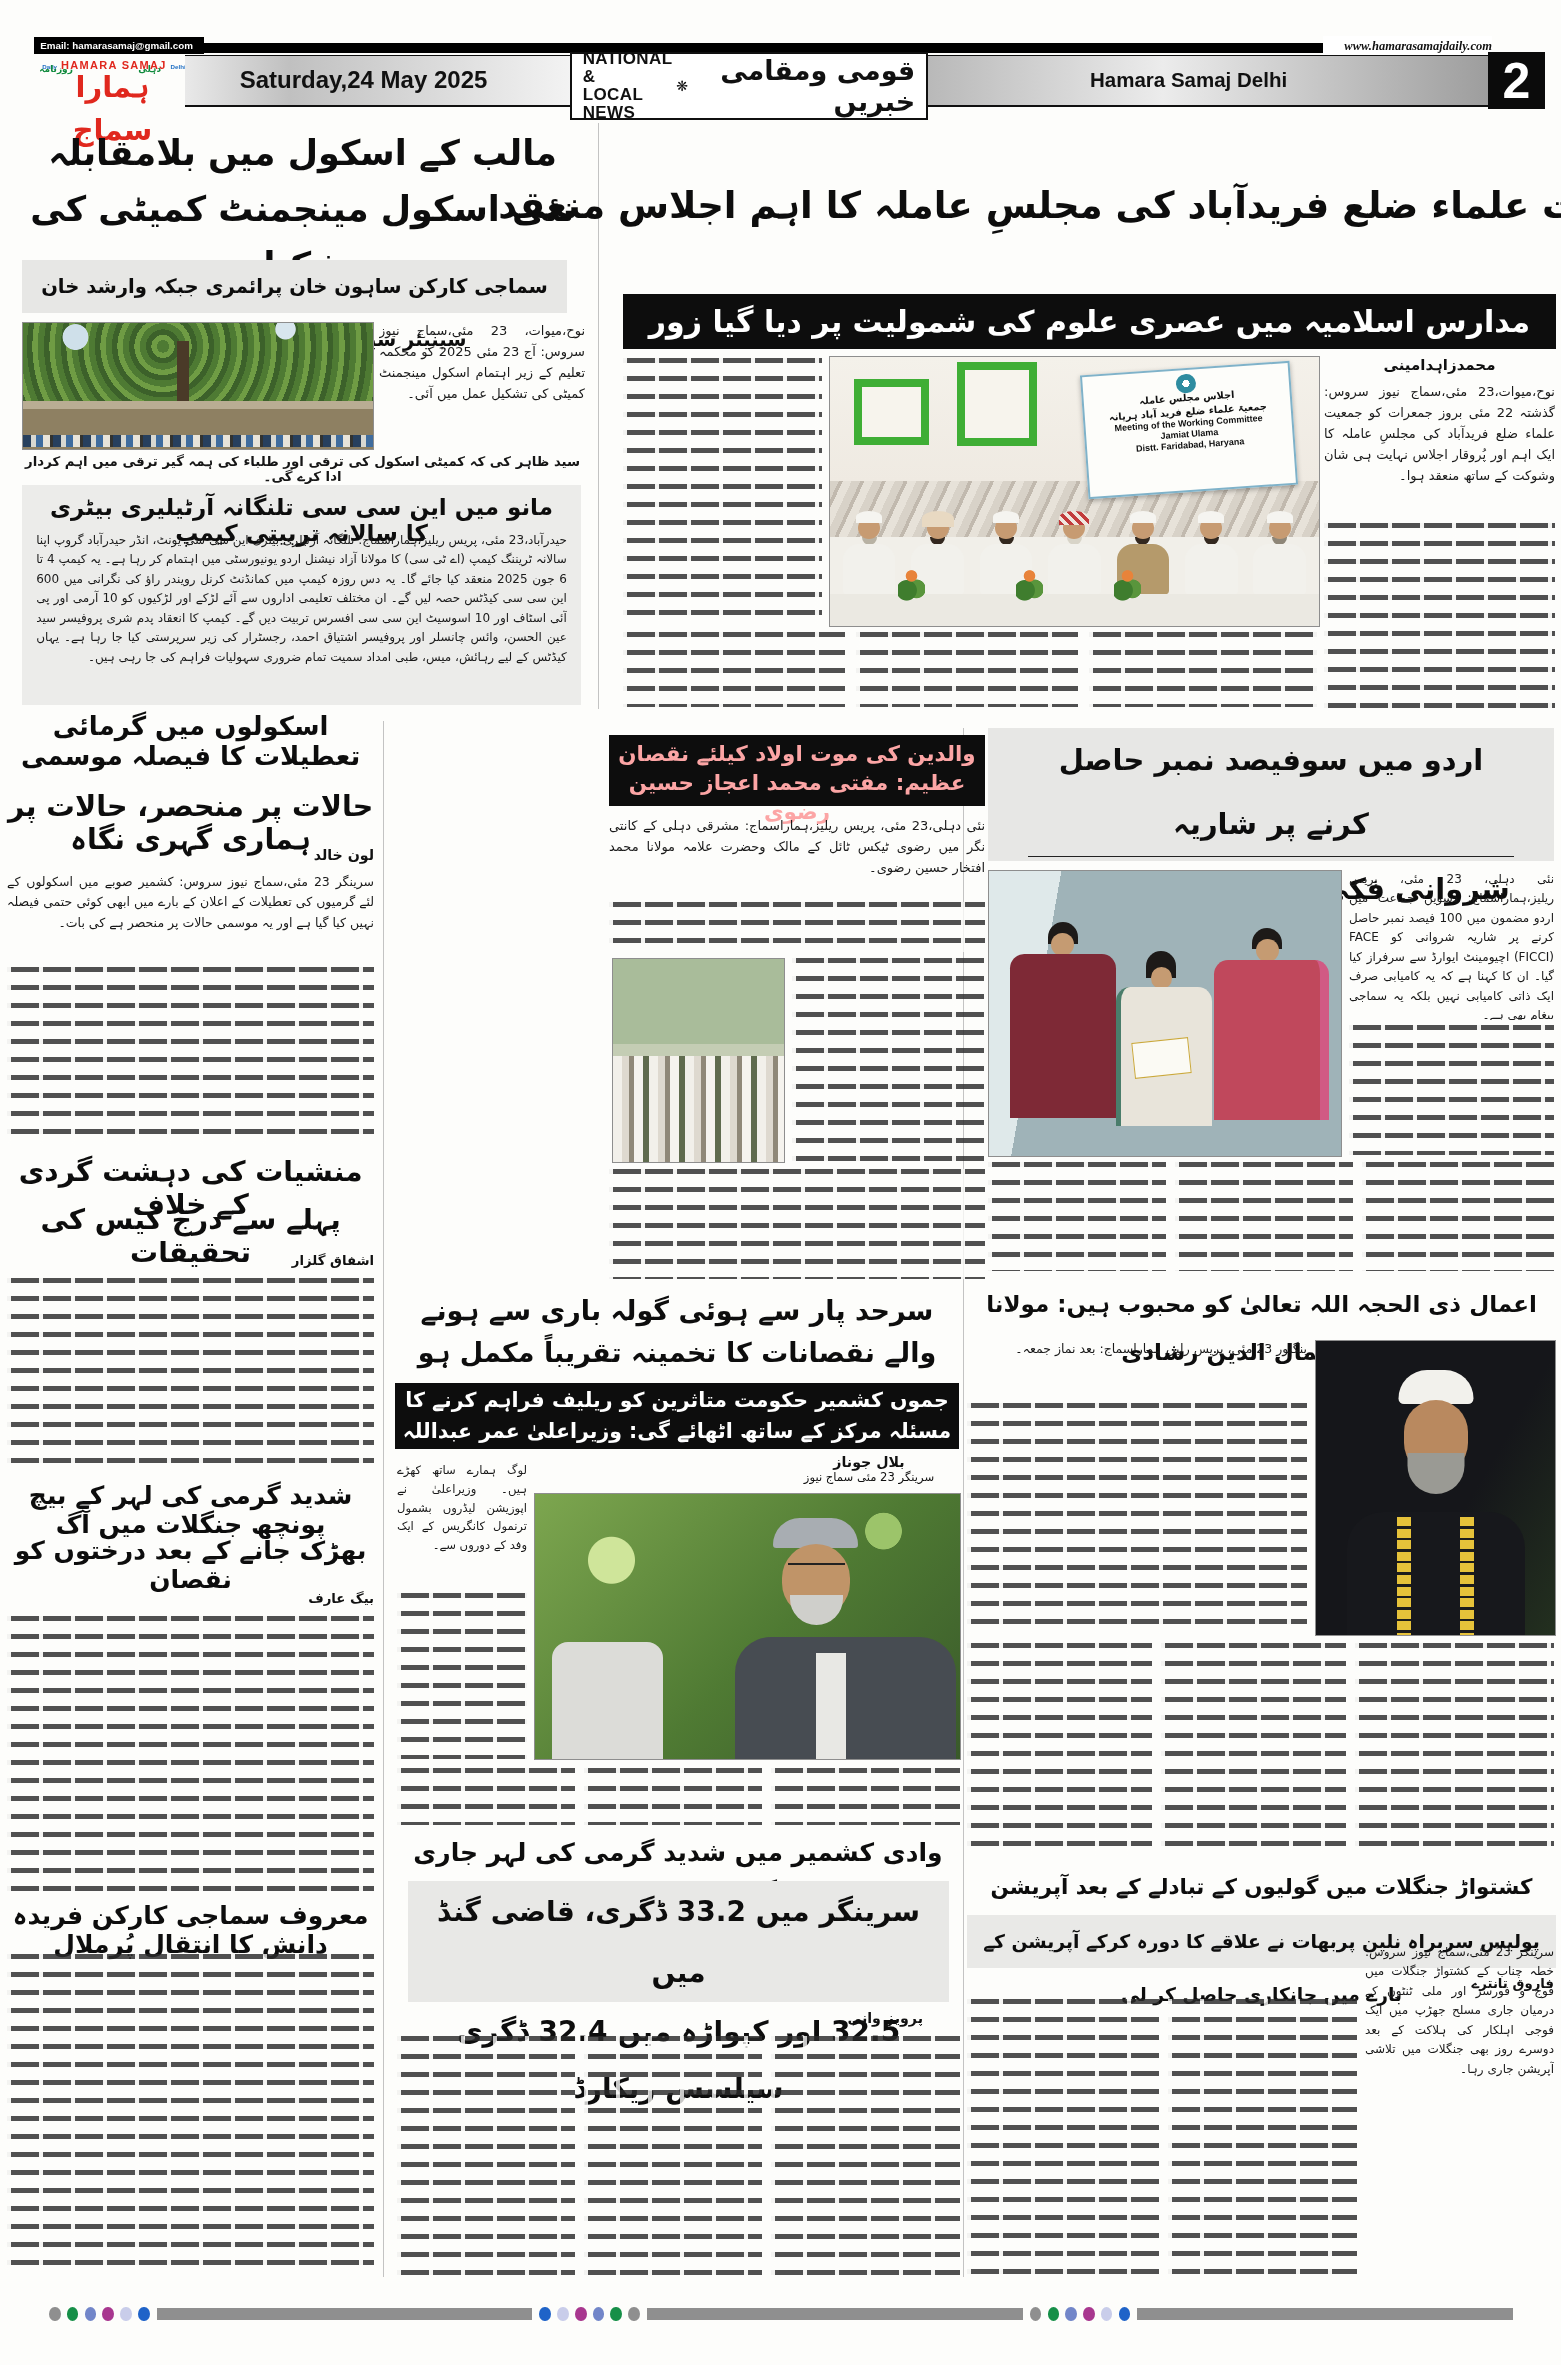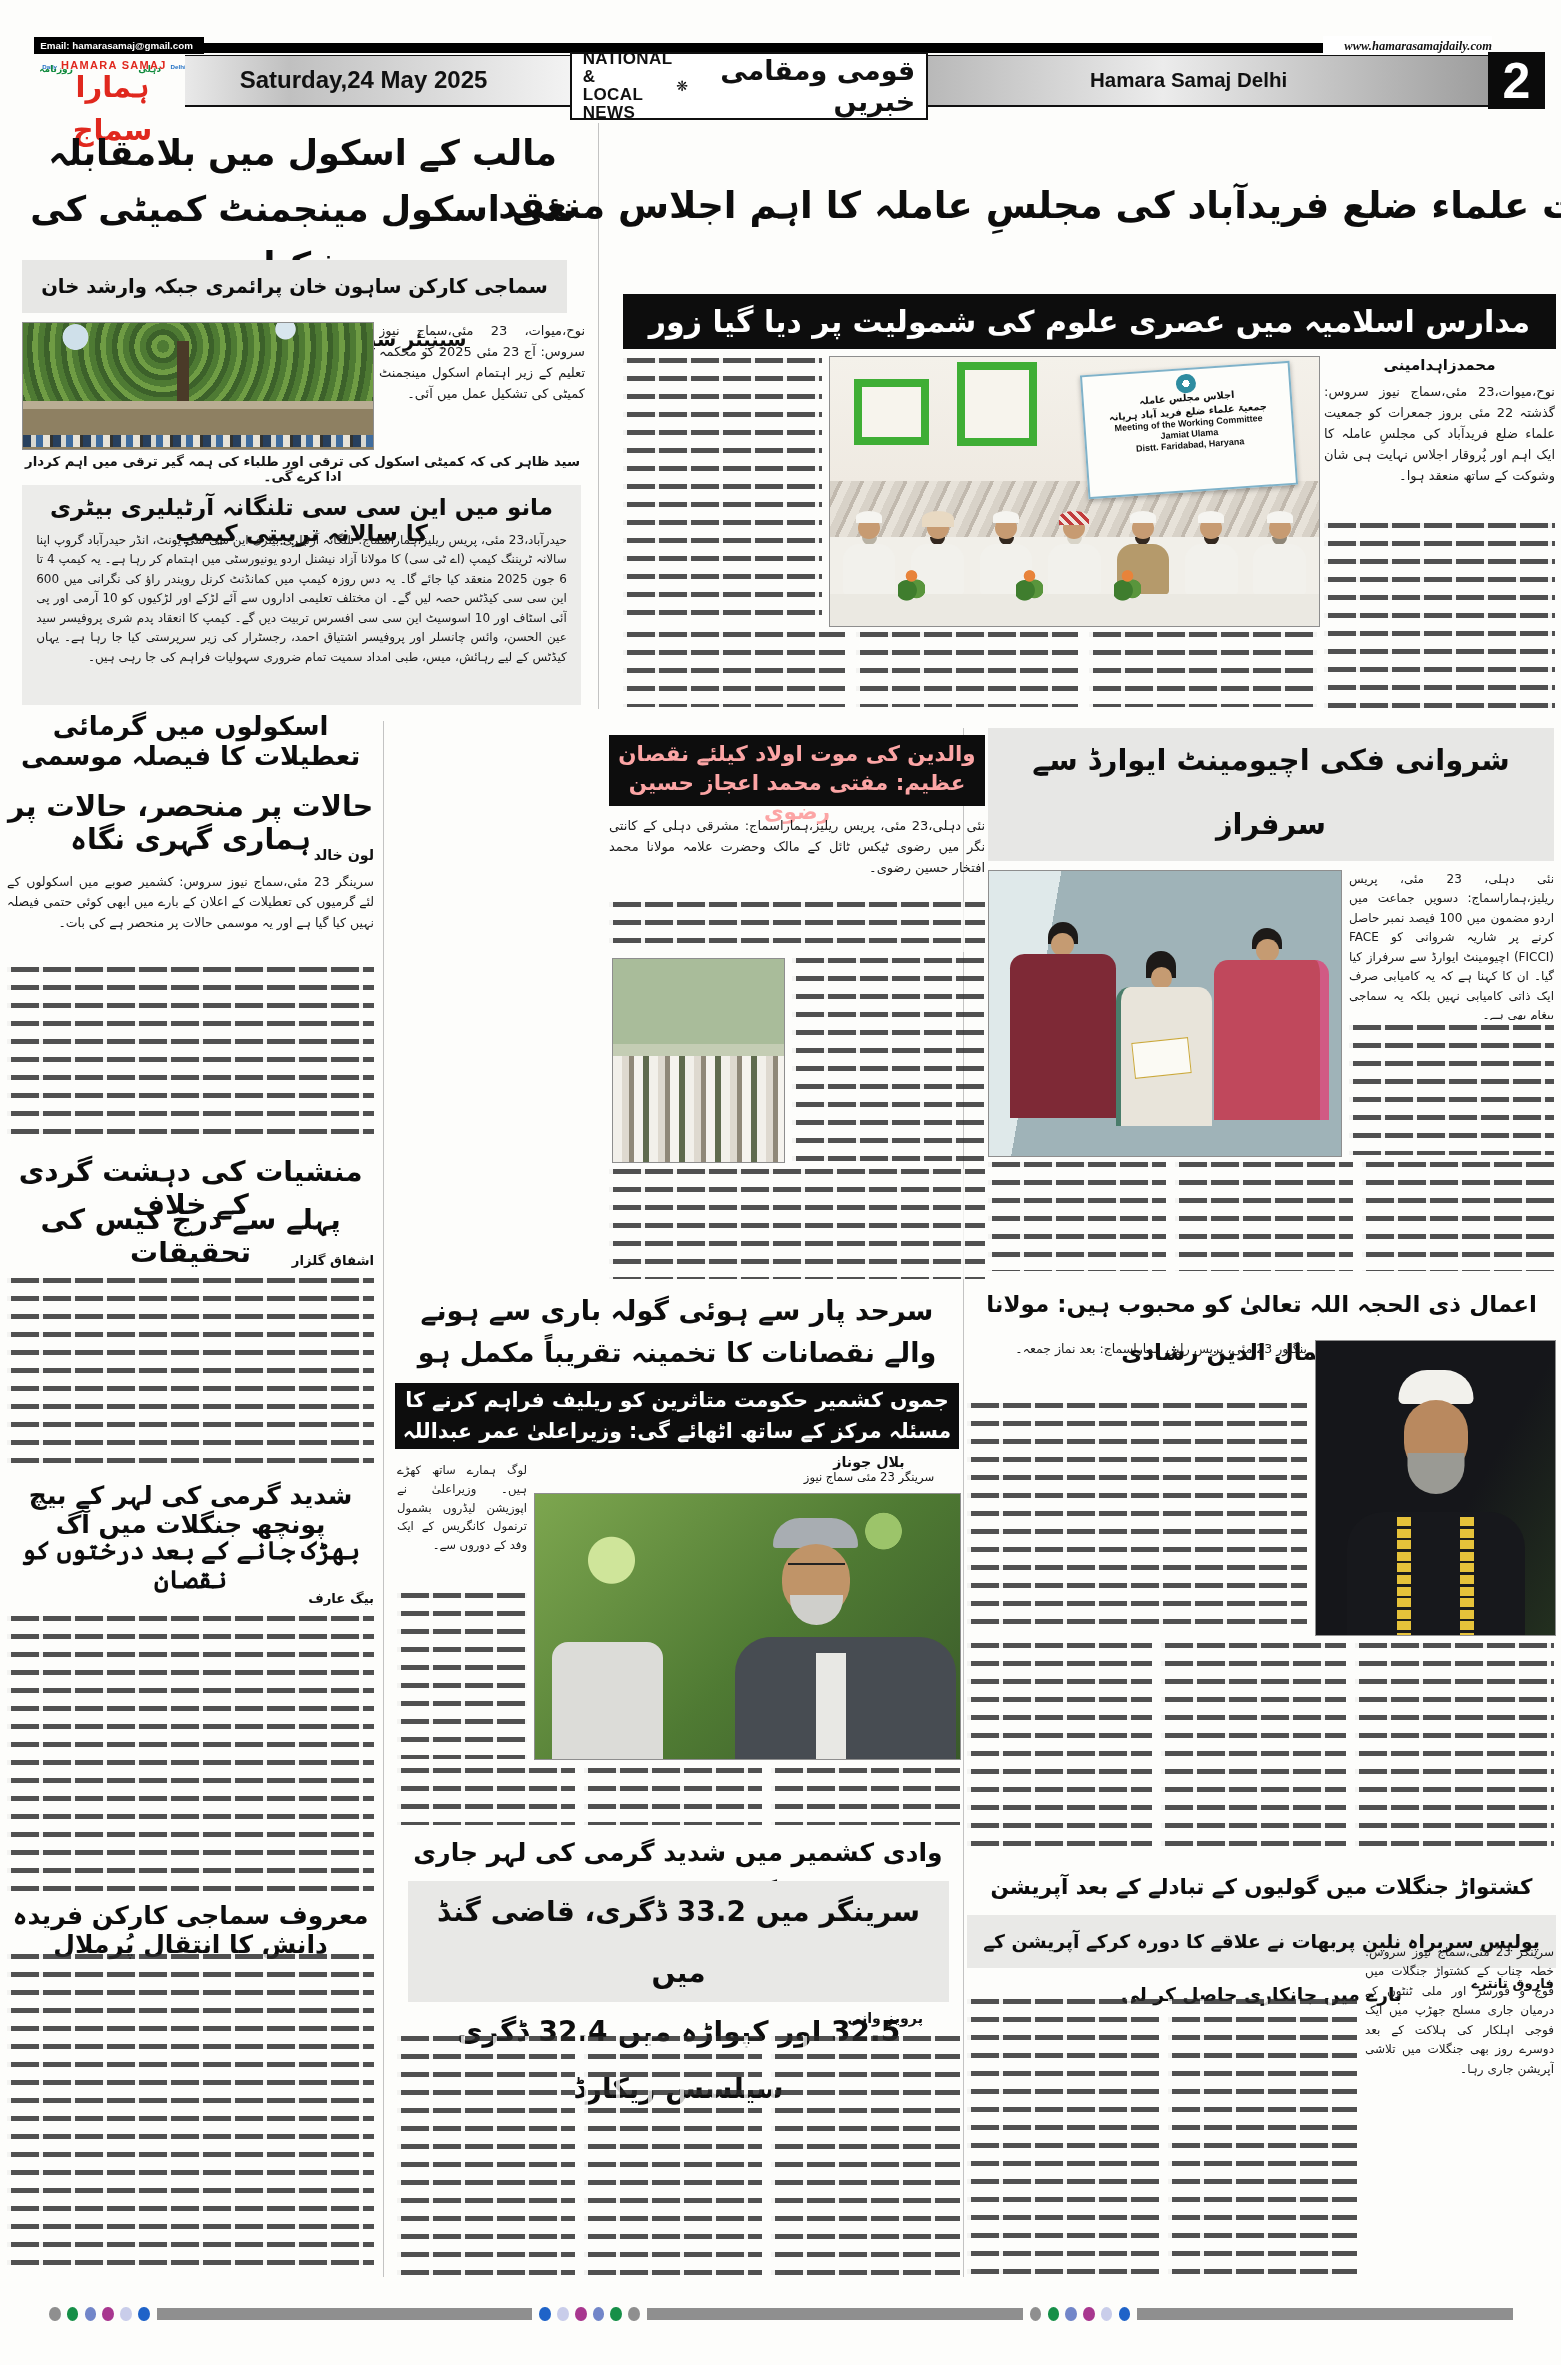--- a/index.html
+++ b/index.html
@@ -235,21 +235,21 @@
 
   <section>
     <div class="abs hd" style="left:7.1px;top:1155px;width:367px;height:46px;font-size:28px;">منشیات کی دہشت گردی کے خلاف</div>
     <div class="abs hd" style="left:7.1px;top:1203px;width:367px;height:46px;font-size:28px;">پہلے سے درج کیس کی تحقیقات</div>
     <div class="abs byline" style="left:7.1px;top:1253px;width:367px;height:19.6px;font-size:13.3px;">اشفاق گلزار</div>
     <div class="abs tx" style="left:7.1px;top:1278px;width:367px;height:194px;"></div>
   </section>
 
   <section>
     <div class="abs hd" style="left:7.1px;top:1481px;width:367px;height:52px;font-size:25px;">شدید گرمی کی لہر کے بیچ پونچھ جنگلات میں آگ</div>
-    <div class="abs hd" style="left:7.1px;top:1536px;width:367px;height:52px;font-size:25px;font-family:Liberation Serif, serif;">بھڑک جانے کے بعد درختوں کو نقصان</div>
+    <div class="abs hd" style="left:7.1px;top:1536px;width:367px;height:52px;font-size:25px;">بھڑک جانے کے بعد درختوں کو نقصان</div>
     <div class="abs byline" style="left:7.1px;top:1591px;width:367px;height:19.6px;font-size:13.3px;">بیگ عارف</div>
     <div class="abs tx" style="left:7.1px;top:1616px;width:367px;height:276px;"></div>
   </section>
 
   <section>
     <div class="abs hd" style="left:7.1px;top:1901px;width:367px;height:44px;font-size:25px;">معروف سماجی کارکن فریدہ دانش کا انتقال پُرملال</div>
     <div class="abs tx" style="left:7.1px;top:1954px;width:367px;height:322px;"></div>
   </section>
 
   <section>
@@ -259,20 +259,21 @@
     <div class="photo" style="left:612px;top:958px;width:171px;height:203px;">
       <div class="abs" style="inset:0;background:linear-gradient(#a9bc9a 0 42%,#c4cdb4 42% 50%,#efece4 50% 100%);"></div>
       <div class="abs" style="left:0;right:0;bottom:0;height:52%;background:repeating-linear-gradient(90deg,#f2f0ea 0 9px,#ded9cf 9px 16px,#8f8878 16px 21.4px,#f5f3ee 21.4px 30px,#5f6b4e 30px 36px);"></div>
     </div>
     <div class="abs tx" style="left:792px;top:958px;width:192px;height:203px;"></div>
     <div class="abs tx" style="left:609px;top:1169px;width:376px;height:110px;"></div>
   </section>
 
   <section>
     <div class="abs graybox" style="left:988px;top:728px;width:566px;height:133px;">
+      <div class="hd" style="font-size:29px;line-height:64px;border-bottom:1.8px solid #222;width:86%;margin:0 auto;">اردو میں سوفیصد نمبر حاصل کرنے پر شاریہ</div>
       <div class="hd" style="font-size:29px;line-height:64px;">شروانی فکی اچیومینٹ ایوارڈ سے سرفراز</div>
     </div>
     <div class="photo" style="left:988px;top:870px;width:352px;height:285px;background:linear-gradient(100deg,#dfe9ea 0 18%,#9fb3b8 18% 100%);">
       <div class="af" style="left:6%;width:30%;height:82%;">
         <div class="hair"></div>
           <div class="face"></div>
         <div class="torso" style="width:100%;height:70%;background:#7e2936;"></div>
       </div>
       <div class="af" style="left:36%;width:26%;height:72%;">
         <div class="hair" style="height:27px;"></div>

